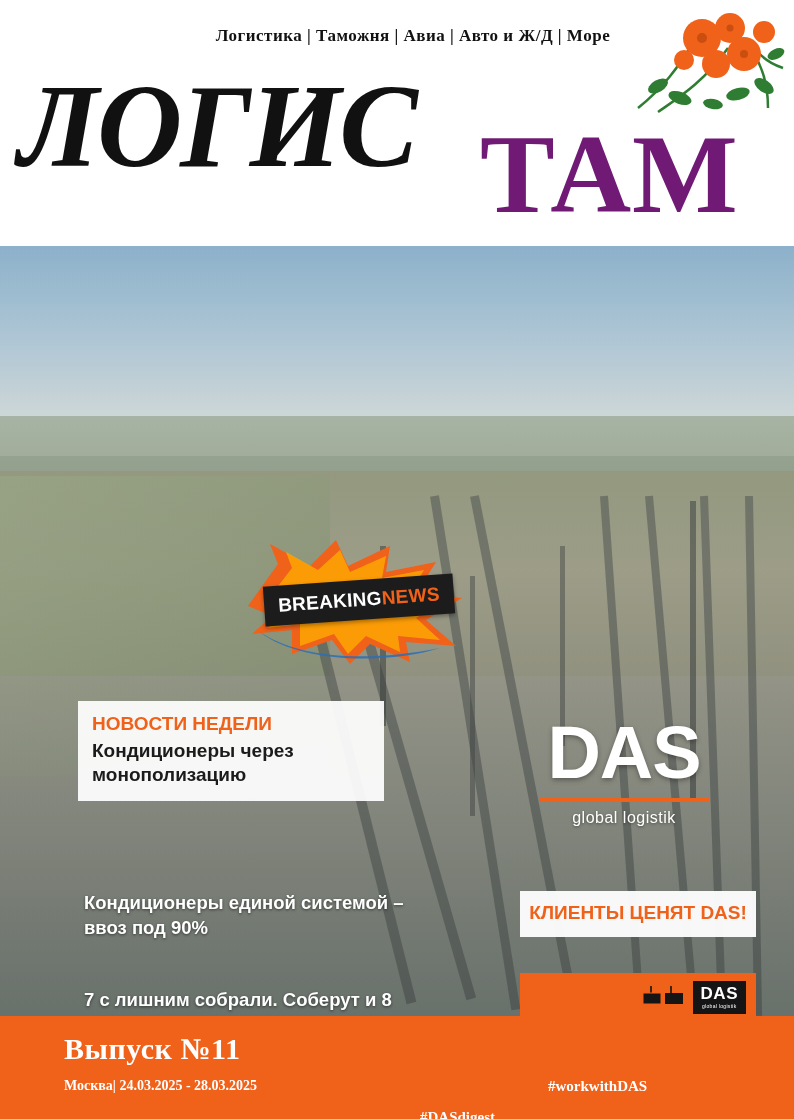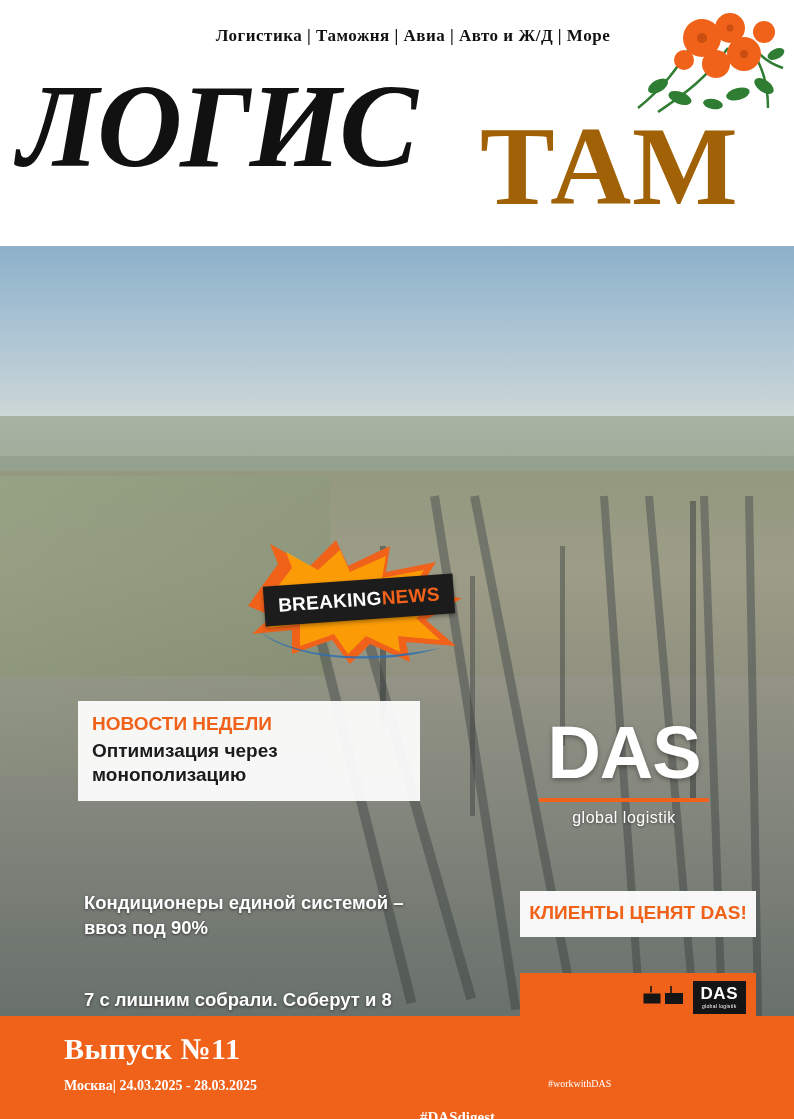--- a/index.html
+++ b/index.html
@@ -47,27 +47,27 @@
     font-style: italic;
     font-weight: bold;
     font-size: 118px;
     line-height: 1;
     letter-spacing: -2px;
     color: #111111;
   }
   .tam {
     position: absolute;
     left: 480px;
-    top: 52px;
+    top: 60px;
     font-family: "Liberation Serif", serif;
     font-weight: bold;
     font-size: 112px;
     line-height: 1;
     letter-spacing: 1px;
-    color: #a16207;
+    color: #701a75;
   }
   .flowers {
     position: absolute;
     right: 6px;
     top: 8px;
     width: 170px; height: 110px;
   }
 
   
   .hero {
@@ -146,21 +146,21 @@
     font-size: 19px;
     color: #ffffff;
     letter-spacing: 0.3px;
   }
   .breaking-label span .hl { color: #f0611a; }
 
   
   .news-box {
     position: absolute;
     left: 78px; top: 455px;
-    width: 342px;
+    width: 306px;
     background: rgba(255,255,255,0.93);
     padding: 12px 24px 14px 14px;
   }
   .news-kicker {
     font-size: 19px;
     font-weight: bold;
     color: #f0611a;
     margin-bottom: 4px;
   }
   .news-head {
@@ -275,22 +275,22 @@
     left: 420px; top: 62px;
     font-family: "Liberation Serif", serif;
     font-weight: bold;
     font-size: 15px;
     margin-top: 31px;
   }
   .tag2 {
     position: absolute;
     left: 548px; top: 62px;
     font-family: "Liberation Serif", serif;
-    font-weight: normal;
-    font-size: 10px;
+    font-weight: bold;
+    font-size: 15px;
   }
 </style>
 </head>
 <body>
 
 <div class="page">
 
   <div class="header">
     <div class="rubrics">Логистика | Таможня |  Авиа | Авто и Ж/Д | Море</div>
 
@@ -359,21 +359,21 @@
         <polygon points="26,66 52,32 46,16 78,34 100,14 110,36 146,20 142,42 184,34 168,60 206,64 176,82 200,104 158,100 160,116 126,100 108,118 94,98 60,110 60,88 28,92 44,78" fill="#ffb000" opacity=".75"></polygon>
         <path d="M20 96 C 55 120, 120 128, 200 112 C 150 128, 60 128, 20 96 Z" fill="#2b6fb5" opacity=".85"></path>
       </svg>
       <div class="breaking-label">
         <span><span>BREAKING</span><span class="hl">NEWS</span></span>
       </div>
     </div>
 
     <div class="news-box">
       <div class="news-kicker">НОВОСТИ НЕДЕЛИ</div>
-      <div class="news-head">Оптимизация через монополизацию</div>
+      <div class="news-head">Кондиционеры через монополизацию</div>
     </div>
 
     <div class="headline h1">Кондиционеры единой системой – ввоз под 90%</div>
     <div class="headline h2">7 с лишним собрали. Соберут и 8</div>
 
     <div class="das-logo">
       <div class="das-word">DAS</div>
       <div class="das-bar"></div>
       <div class="das-sub">global logistik</div>
     </div>

